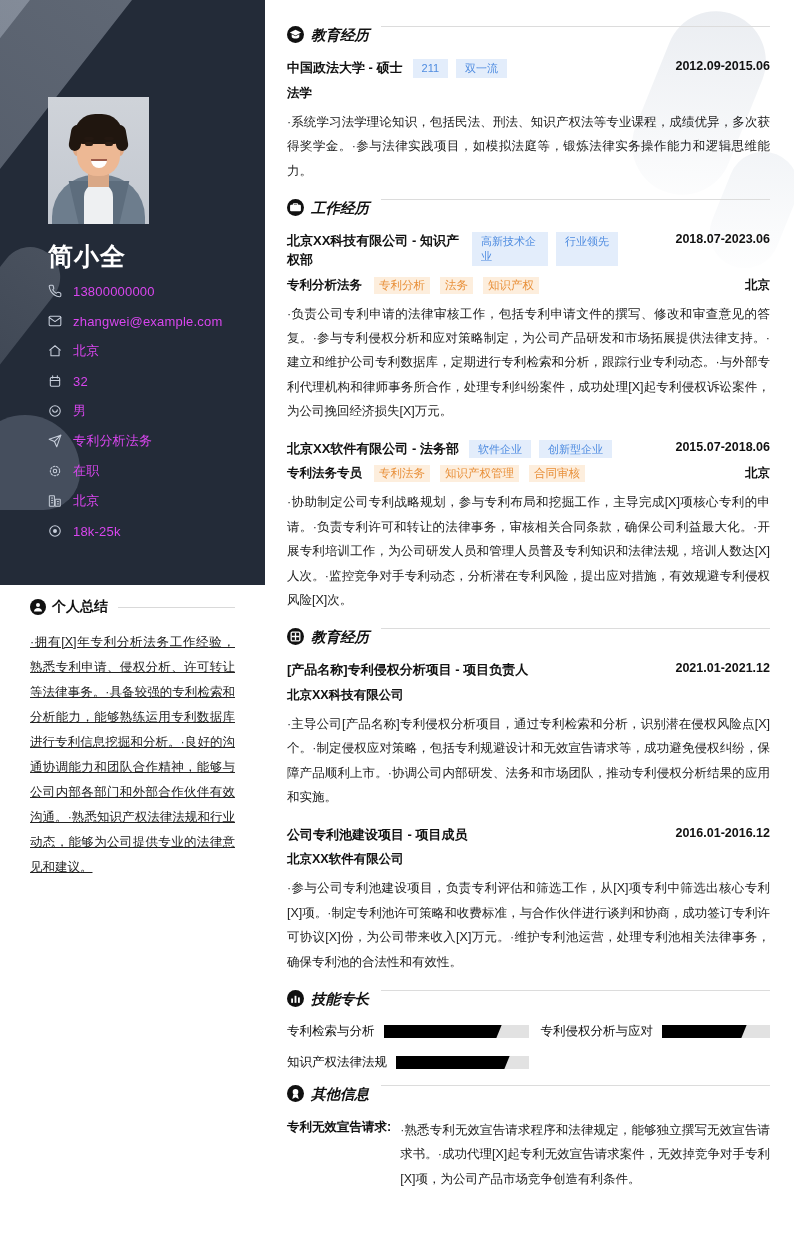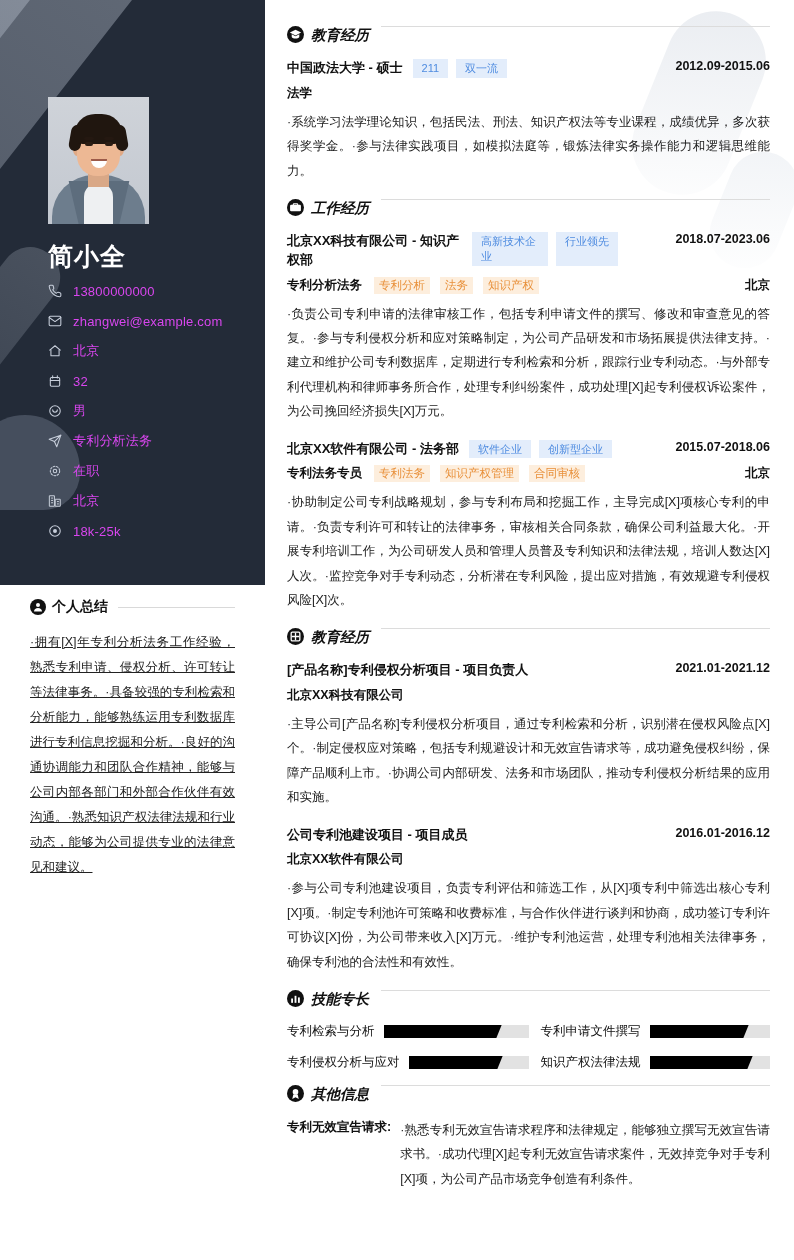--- a/index.html
+++ b/index.html
@@ -430,26 +430,20 @@
       </div>
 
       <div class="skill-grid">
         <div class="skill-cell">
           <span class="skill-name">专利检索与分析</span>
           <span class="bar">
               <span class="fill" style="width: 85%;"></span>
             </span>
         </div>
         <div class="skill-cell">
-          <span class="skill-name">专利申请文件撰写</span>
-          <span class="bar">
-              <span class="fill" style="width: 87%;"></span>
-            </span>
-        </div>
-        <div class="skill-cell">
           <span class="skill-name">专利侵权分析与应对</span>
           <span class="bar">
               <span class="fill" style="width: 83%;"></span>
             </span>
         </div>
         <div class="skill-cell">
           <span class="skill-name">知识产权法律法规</span>
           <span class="bar">
               <span class="fill" style="width: 90%;"></span>
             </span>

